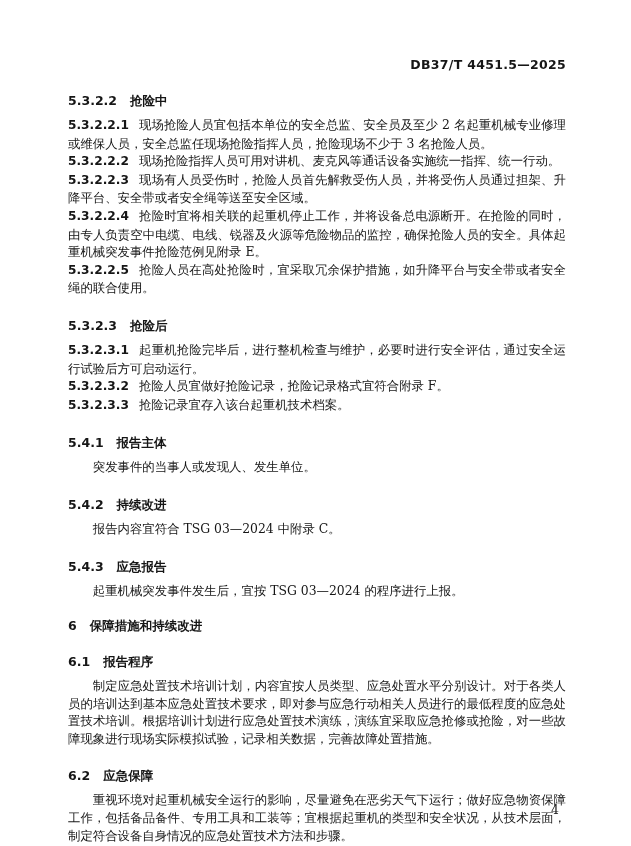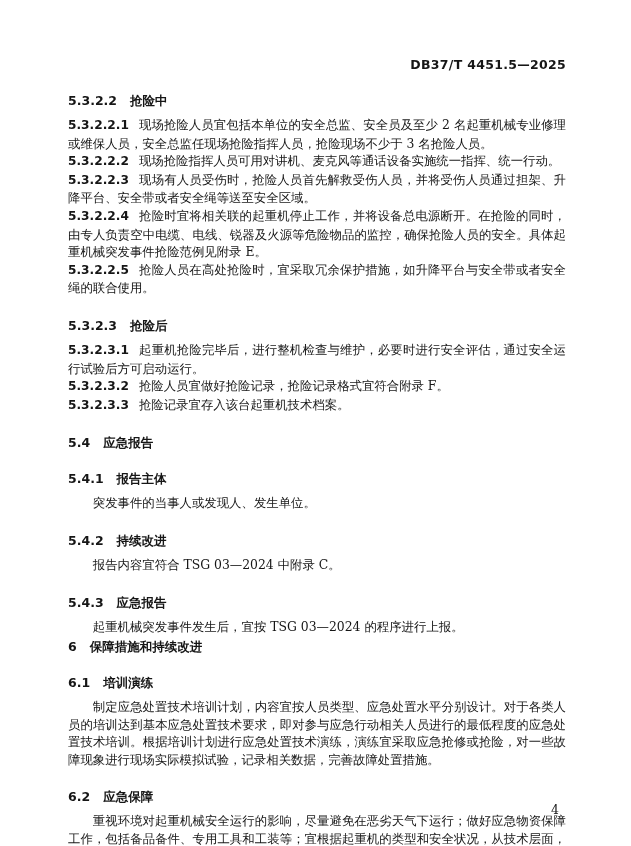--- a/index.html
+++ b/index.html
@@ -28,21 +28,21 @@
     letter-spacing: 0.3px;
     margin-bottom: 15px;
   }
   .block-h, .block-h1 {
     font-family: "DejaVu Sans", "Liberation Sans", sans-serif;
     font-weight: bold;
     font-size: 12.5px;
     line-height: 14px;
   }
   .block-h  { margin: 22px 0 8px 0; }
-  .block-h1 { margin: 5px 0 16px 0; }
+  .block-h1 { margin: 20px 0 16px 0; }
   .h-num { margin-right: 13px; }
   .clause {
     margin: 0;
     font-size: 12.4px;
     line-height: 17.6px;
     text-align: justify;
   }
   .c-num {
     font-family: "DejaVu Sans", "Liberation Sans", sans-serif;
     font-weight: bold;
@@ -99,23 +99,20 @@
   <p class="clause">
     <span class="c-num">5.3.2.3.1</span><span>起重机抢险完毕后，进行整机检查与维护，必要时进行安全评估，通过安全运行试验后方可启动运行。</span>
   </p>
   <p class="clause">
     <span class="c-num">5.3.2.3.2</span><span>抢险人员宜做好抢险记录，抢险记录格式宜符合附录 F。</span>
   </p>
   <p class="clause">
     <span class="c-num">5.3.2.3.3</span><span>抢险记录宜存入该台起重机技术档案。</span>
   </p>
 
-  <div class="block-h">
-    <span class="h-num">5.4</span><span>应急报告</span>
-  </div>
 
   <div class="block-h">
     <span class="h-num">5.4.1</span><span>报告主体</span>
   </div>
   <p class="indent">突发事件的当事人或发现人、发生单位。</p>
 
   <div class="block-h">
     <span class="h-num">5.4.2</span><span>持续改进</span>
   </div>
   <p class="indent">报告内容宜符合 TSG 03—2024 中附录 C。</p>
@@ -123,21 +120,21 @@
   <div class="block-h">
     <span class="h-num">5.4.3</span><span>应急报告</span>
   </div>
   <p class="indent">起重机械突发事件发生后，宜按 TSG 03—2024 的程序进行上报。</p>
 
   <div class="block-h1">
     <span class="h-num">6</span><span>保障措施和持续改进</span>
   </div>
 
   <div class="block-h">
-    <span class="h-num">6.1</span><span>培训演练</span>
+    <span class="h-num">6.1</span><span>报告程序</span>
   </div>
   <p class="indent">制定应急处置技术培训计划，内容宜按人员类型、应急处置水平分别设计。对于各类人员的培训达到基本应急处置技术要求，即对参与应急行动相关人员进行的最低程度的应急处置技术培训。根据培训计划进行应急处置技术演练，演练宜采取应急抢修或抢险，对一些故障现象进行现场实际模拟试验，记录相关数据，完善故障处置措施。</p>
 
   <div class="block-h">
     <span class="h-num">6.2</span><span>应急保障</span>
   </div>
   <p class="indent">重视环境对起重机械安全运行的影响，尽量避免在恶劣天气下运行；做好应急物资保障工作，包括备品备件、专用工具和工装等；宜根据起重机的类型和安全状况，从技术层面，制定符合设备自身情况的应急处置技术方法和步骤。</p>
 
   <div class="block-h">
     <span class="h-num">6.3</span><span>持续改进</span>

